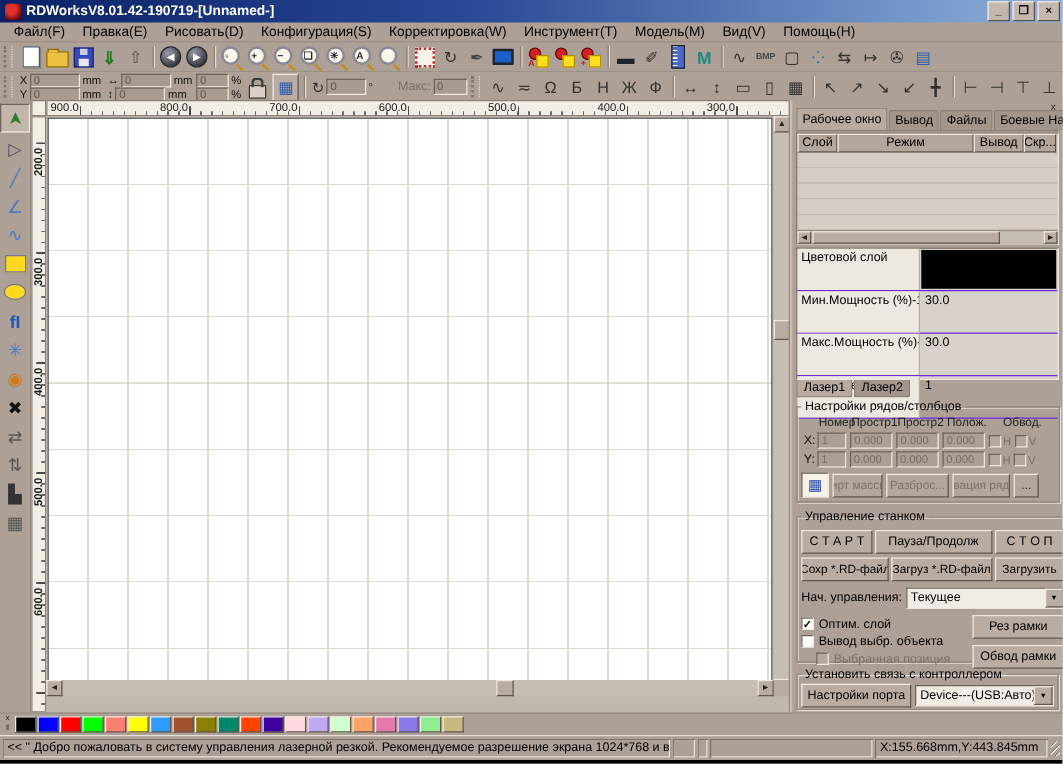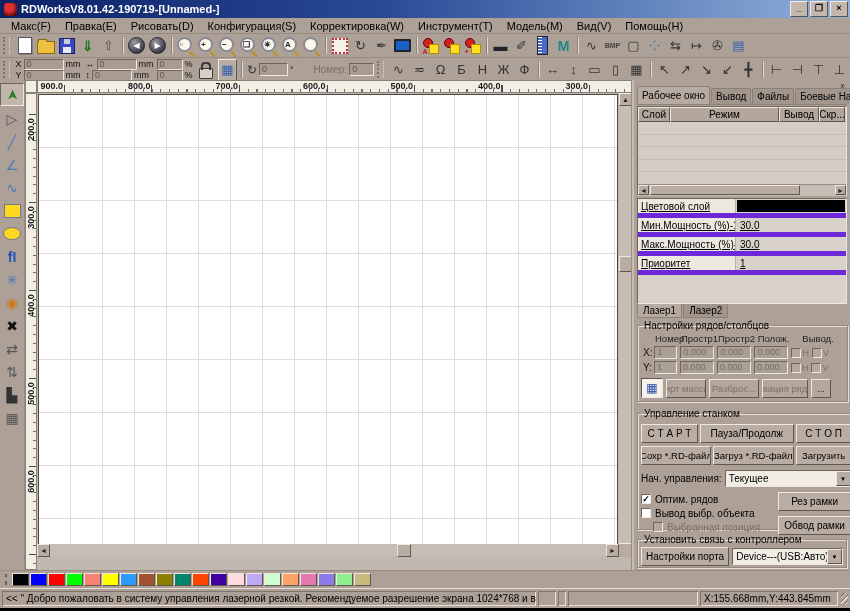--- a/index.html
+++ b/index.html
@@ -75,21 +75,21 @@
   .ltool .g{font-size:14px;}
 
   
   #canvas-area{position:absolute;left:25px;top:80px;width:607px;height:490px;background:#C0B7AE;}
   #ruler-corner{position:absolute;left:0;top:0;width:12px;height:13px;background:#F2EEE6;border:1px solid #8A8076;box-sizing:border-box;}
   #hruler{position:absolute;left:12px;top:0;right:0;height:13px;background:#F2EEE6;border:1px solid #8A8076;box-sizing:border-box;
     background-image:
       repeating-linear-gradient(90deg,#4A4A4A 0 1px,transparent 1px 87.5px),
       repeating-linear-gradient(90deg,#6A6A6A 0 1px,transparent 1px 8.75px);
     background-size:100% 7px,100% 3px;background-position:26px bottom,26px bottom;background-repeat:no-repeat;}
-  .hrlbl{position:absolute;top:0;font-size:9px;font-weight:bold;color:#1A1A1A;width:29px;text-align:right;line-height:11px;}
+  .hrlbl{position:absolute;top:0;font-size:9px;font-weight:normal;color:#1A1A1A;width:29px;text-align:right;line-height:11px;}
   #vruler{position:absolute;left:0;top:13px;bottom:0;width:12px;background:#F2EEE6;border:1px solid #8A8076;box-sizing:border-box;
     background-image:
       repeating-linear-gradient(180deg,#4A4A4A 0 1px,transparent 1px 88px),
       repeating-linear-gradient(180deg,#6A6A6A 0 1px,transparent 1px 8.8px);
     background-size:7px 100%,3px 100%;background-position:right 20px,right 20px;background-repeat:no-repeat;}
   .vrlbl{position:absolute;left:-10px;font-size:9px;font-weight:bold;color:#1A1A1A;width:30px;text-align:center;
     transform:rotate(-90deg);line-height:11px;}
   #viewport{position:absolute;left:12px;top:13px;right:0;bottom:0;background:#C0B7AE;}
   #page{position:absolute;left:1px;top:1px;width:580px;height:462px;background:#FFF;border:1px solid #4A4A4A;box-sizing:border-box;
     background-image:
@@ -115,21 +115,21 @@
   #layer-table{position:absolute;left:3px;top:26px;right:3px;height:90px;background:#D5CDC5;
     border:1px solid;border-color:#6E645A #F0E8E0 #F0E8E0 #6E645A;box-sizing:border-box;}
   #layer-heads{display:flex;}
   .lth{background:#B3A69C;border:1px solid;border-color:#F0E8E0 #5F574F #5F574F #F0E8E0;font-size:10px;height:15px;
     display:flex;align-items:center;justify-content:center;box-sizing:border-box;overflow:hidden;white-space:nowrap;}
   #layer-body{height:62px;background:repeating-linear-gradient(to bottom,#D5CDC5 0 11.5px,#C4BCB4 11.5px 12.5px);}
   #layer-hscroll{position:relative;height:11px;background:#C6BDB4;border-top:1px solid #968C82;}
   #layer-hscroll .sbtn{width:11px;height:10px;line-height:9px;}
   #props{position:absolute;left:3px;top:118px;right:3px;height:106px;background:#D9D2CA;
     border:1px solid;border-color:#6E645A #F0E8E0 #F0E8E0 #6E645A;box-sizing:border-box;}
-  .prow{display:flex;height:19px;border-bottom:5px solid #6d28d9;box-sizing:border-box;text-decoration:underline;}
+  .prow{display:flex;height:34px;border-bottom:1px solid #6d28d9;box-sizing:border-box;}
   .plabel{width:98px;background:#EDE8E0;border-right:1px solid #B9AFA5;padding:2px 3px;box-sizing:border-box;white-space:nowrap;overflow:hidden;}
   .pval{flex:1;padding:2px 4px;position:relative;}
   .pswatch{position:absolute;inset:1px;}
   #laser-tabs{position:absolute;left:3px;top:224px;display:flex;}
   .lt{font-size:10px;padding:1px 5px;background:#A2958C;border:1px solid #8A8076;border-top:none;border-radius:0 0 2px 2px;margin-right:1px;}
   .lt.active{background:#B7AAA0;}
   fieldset{border:1px solid #94897F;box-shadow:inset 1px 1px 0 #E6DED6,1px 1px 0 #E6DED6;
     margin:0;padding:2px 3px;position:absolute;left:3px;right:3px;box-sizing:border-box;}
   legend{font-size:10px;padding:0 3px;}
   #fs-array{top:240px;height:82px;}
@@ -188,21 +188,21 @@
 
 <div id="titlebar">
   <div id="app-icon"></div>
   <div id="title-text">RDWorksV8.01.42-190719-[Unnamed-]</div>
   <div class="wbtn">_</div>
   <div class="wbtn">❐</div>
   <div class="wbtn">×</div>
 </div>
 
 <div id="menubar">
-    <span class="menu-item">Макс(F)</span>
+    <span class="menu-item">Файл(F)</span>
     <span class="menu-item">Правка(E)</span>
     <span class="menu-item">Рисовать(D)</span>
     <span class="menu-item">Конфигурация(S)</span>
     <span class="menu-item">Корректировка(W)</span>
     <span class="menu-item">Инструмент(T)</span>
     <span class="menu-item">Модель(M)</span>
     <span class="menu-item">Вид(V)</span>
     <span class="menu-item">Помощь(H)</span>
   </div>
 
@@ -376,21 +376,21 @@
   <div class="tbi">
       <div class="ic-lock"></div>
     </div>
   <div class="t2btn">
       <span class="g" style="color:#2F5FAF">▦</span>
     </div>
   <div class="tbsep"></div>
   <span class="g" style="font-size:12px;color:#333;margin:0 2px;">↻</span>
   <div class="fld" style="width:32px;height:13px;line-height:11px;">0</div>
   <span class="t2lbl">°</span>
-  <span class="t2lbl dis" style="margin-left:18px;font-size:10px;">Номер:</span>
+  <span class="t2lbl dis" style="margin-left:18px;font-size:10px;">Макс:</span>
   <div class="fld" style="width:28px;height:13px;line-height:11px;">0</div>
   <div class="tb-handle"></div>
   <div style="display:flex;align-items:center;">
       <div class="tbi">
         <span class="g" style="color: rgb(51, 51, 51);">∿</span>
       </div>
       <div class="tbi">
         <span class="g" style="color: rgb(51, 51, 51);">≂</span>
       </div>
       <div class="tbi">
@@ -587,21 +587,21 @@
     <div class="lt">Лазер2</div>
   </div>
 
   <fieldset id="fs-array">
     <legend>Настройки рядов/столбцов</legend>
     <div class="arr-heads">
       <span style="width:26px">Номер</span>
       <span style="width:37px">Простр1</span>
       <span style="width:37px">Простр2</span>
       <span style="width:37px">Полож.</span>
-      <span style="width:52px">Вывод.</span>
+      <span style="width:52px">Обвод.</span>
     </div>
     <div class="arr-row">
       <span class="t2lbl">X:</span>
       <div class="arr-fld" style="width:23px">1</div>
       <div class="arr-fld" style="width:34px">0.000</div>
       <div class="arr-fld" style="width:34px">0.000</div>
       <div class="arr-fld" style="width:34px">0.000</div>
       <div class="chk dis"></div>
         <span class="hv">H</span>
       <div class="chk dis"></div>
@@ -643,21 +643,21 @@
       <span class="olbl">Нач. управления:</span>
       <div class="selec">
         <span>Текущее</span>
         <div class="selarrow">▼</div>
       </div>
     </div>
     <div class="chkzone">
       <div class="chkcol">
         <div class="chkline">
           <div class="chk">✓</div>
-          <span>Оптим. рядов</span>
+          <span>Оптим. слой</span>
         </div>
         <div class="chkline">
           <div class="chk"></div>
           <span>Вывод выбр. объекта</span>
         </div>
         <div class="chkline dis">
           <div class="chk dis"></div>
           <span>Выбранная позиция</span>
         </div>
       </div>

